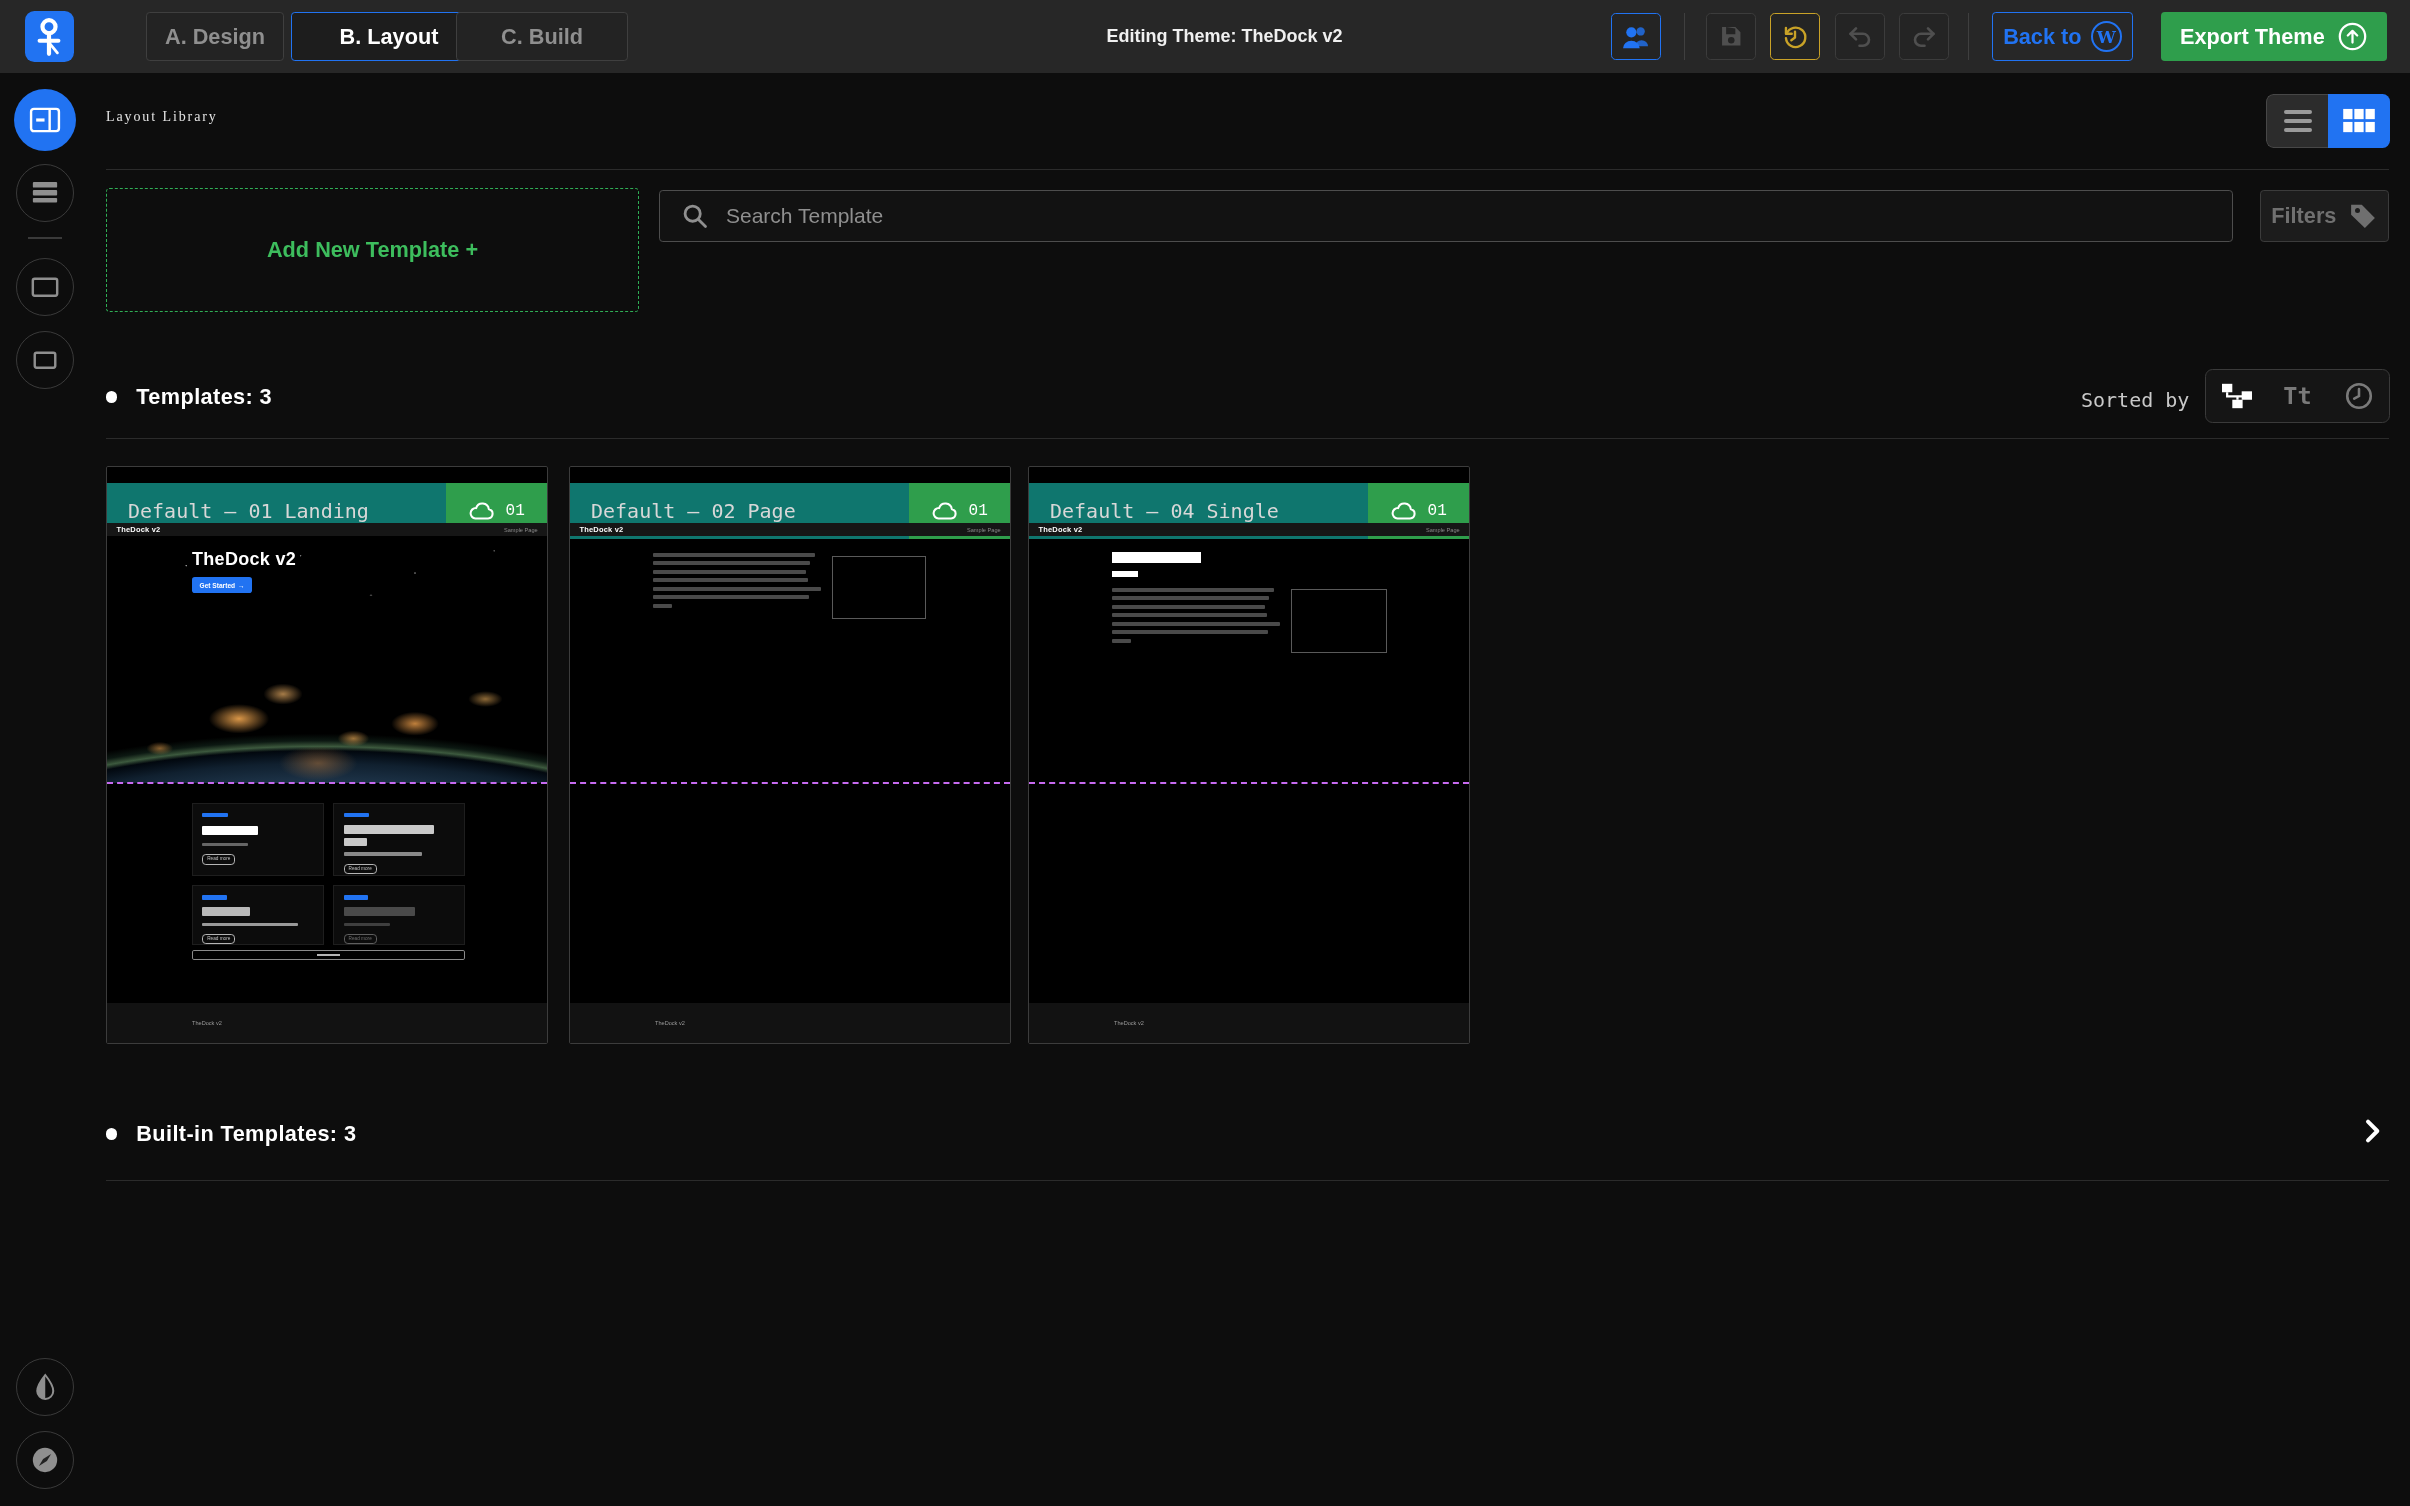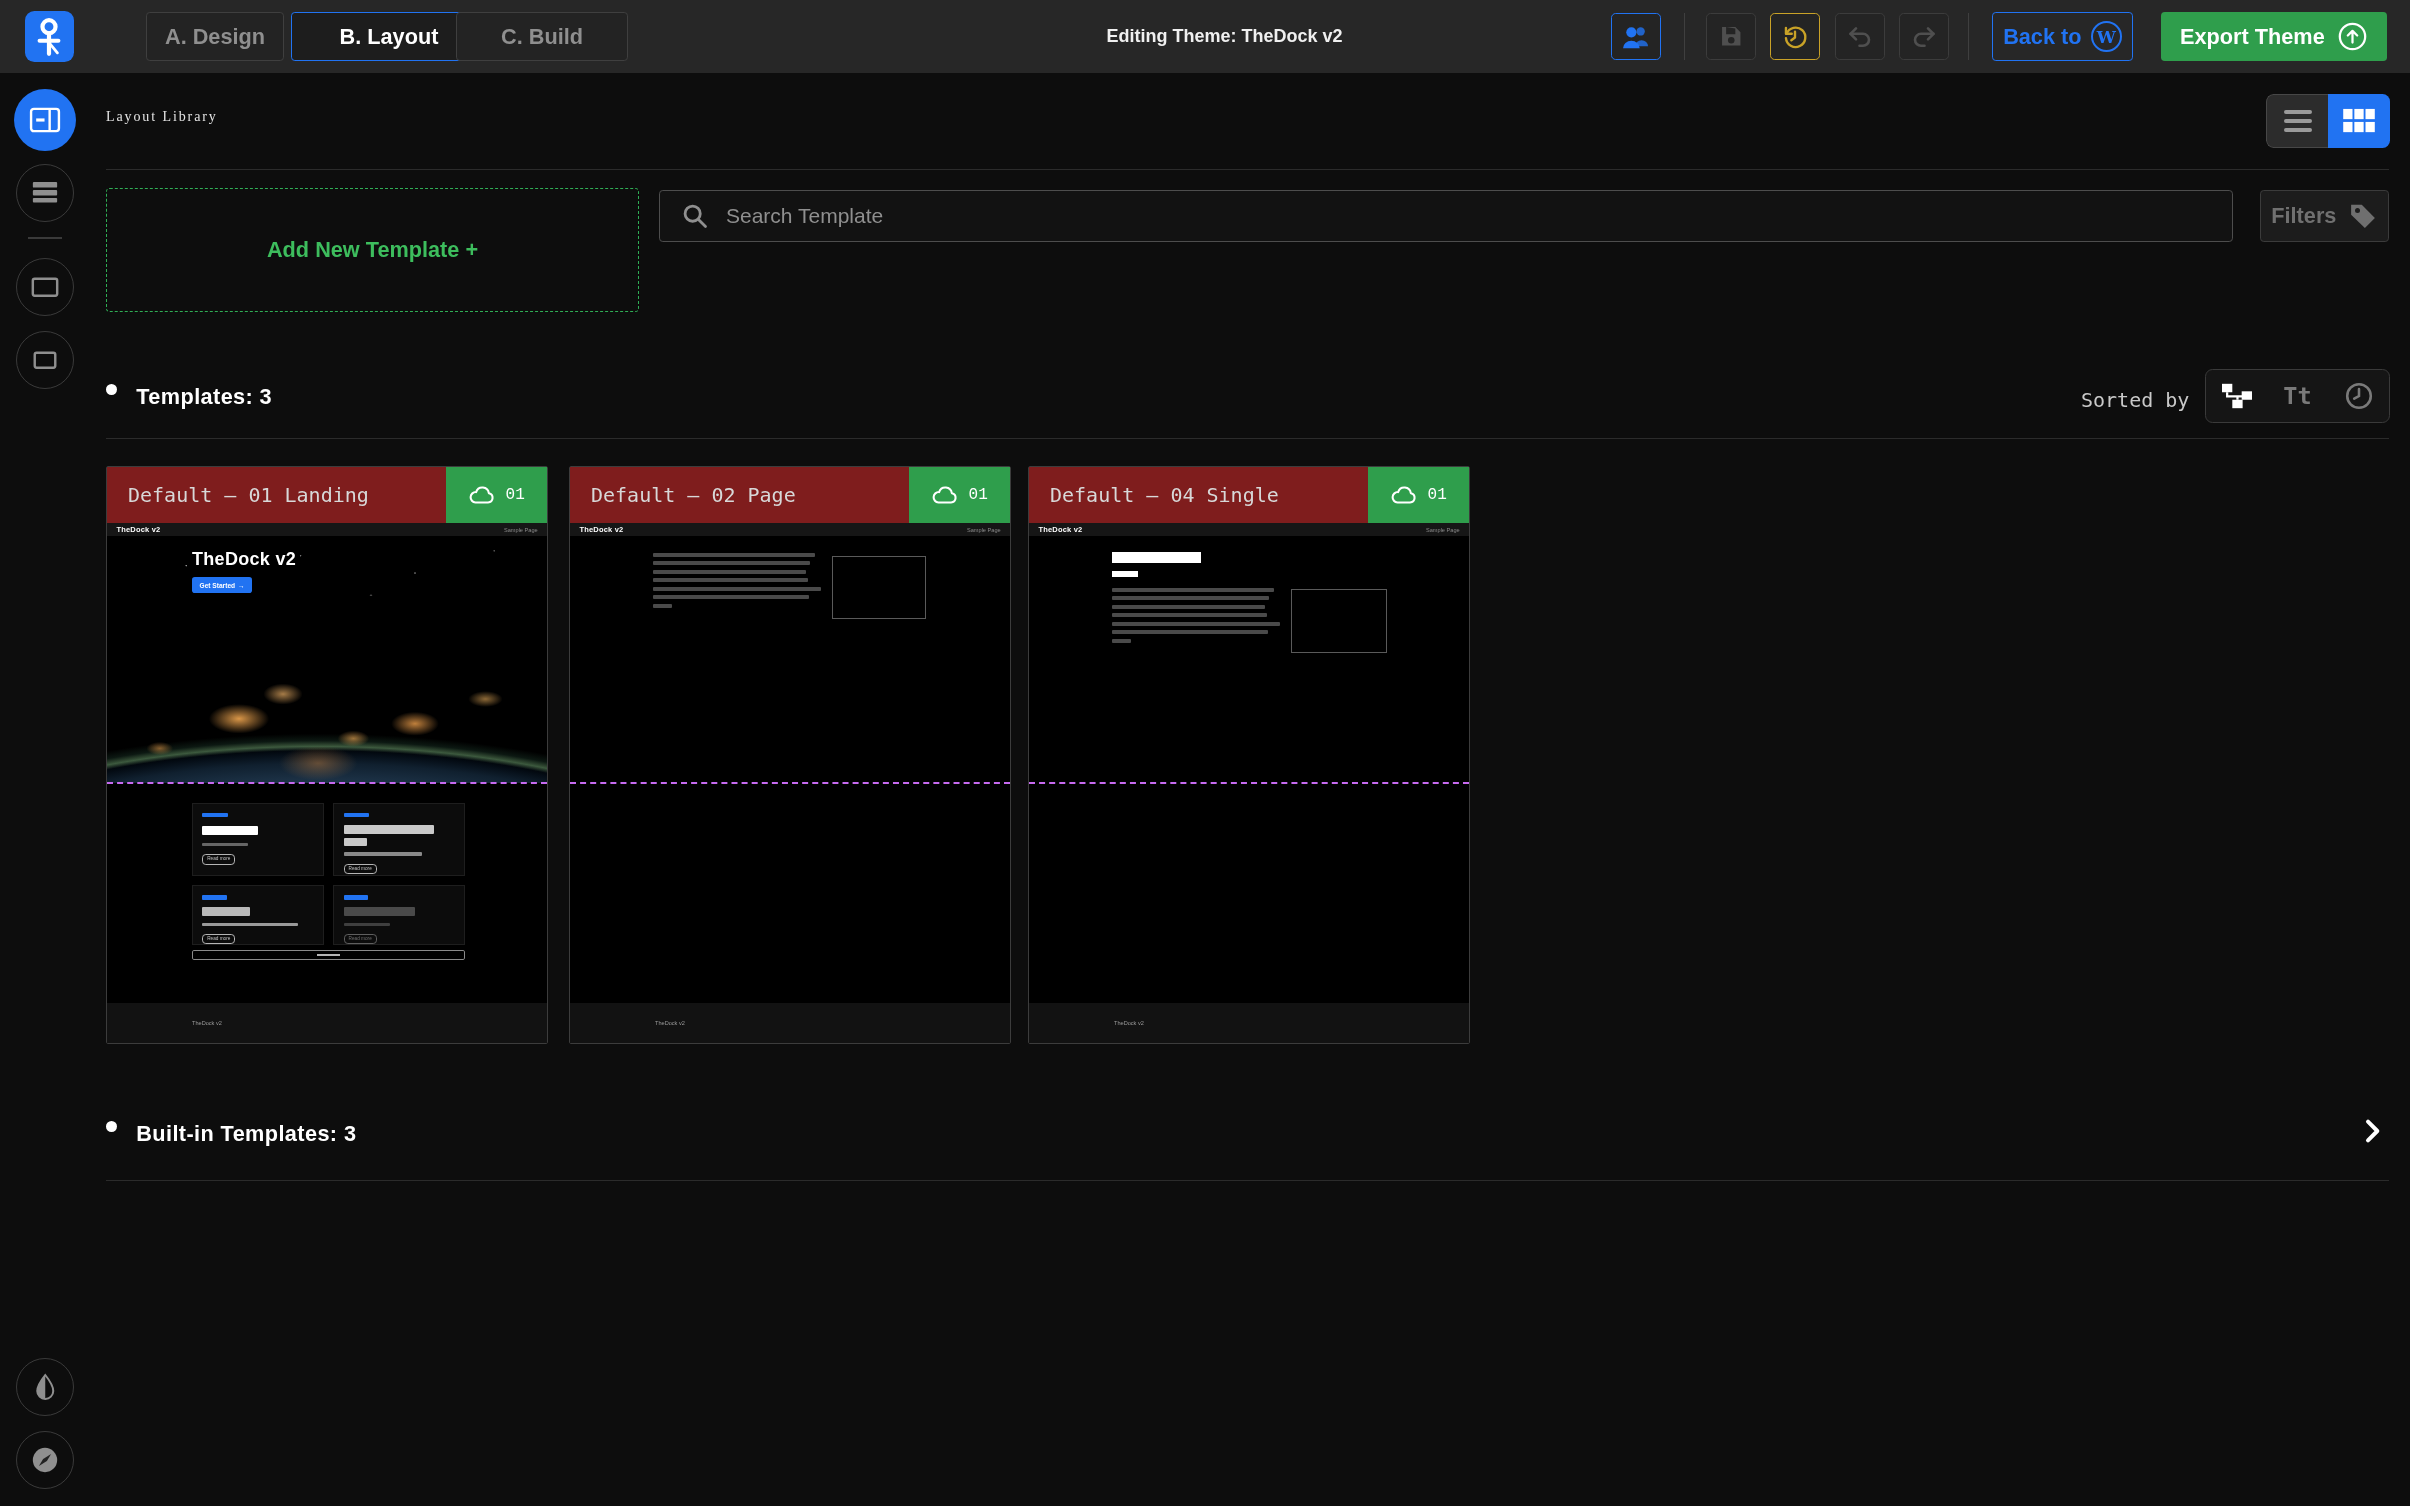--- a/index.html
+++ b/index.html
@@ -45,34 +45,34 @@
   #view-grid{width:62px;background:var(--accent-blue,#2173f2);display:flex;align-items:center;justify-content:center;cursor:pointer}
   .hr{position:absolute;left:106px;width:2283px;height:0.9px;background:#2b2b2b}
   #hr1{top:169px}#hr2{top:438px}#hr3{top:1180px}
 
   #add-box{position:absolute;left:106px;top:188px;width:533px;height:124px;border:1.9px dashed #2fae55;border-radius:3.8px;display:flex;align-items:center;justify-content:center;color:var(--green-text,#3dbd5d);font-weight:bold;font-size:21.7px;cursor:pointer}
   #searchbar{position:absolute;left:659px;top:190px;width:1574px;height:52px;background:#121212;border:0.9px solid #4d4d4d;border-radius:3.8px;display:flex;align-items:center;gap:17px;padding:0 21px}
   #search-input{flex:1;background:transparent;border:none;outline:none;color:#ddd;font-size:21px;font-family:"Liberation Sans",sans-serif}
   #search-input::placeholder{color:#8f8f8f}
   #btn-filters{position:absolute;left:2260px;top:190px;width:129px;height:52px;background:#1c1c1c;border:0.9px solid #3b3b3b;border-radius:3.8px;display:flex;align-items:center;justify-content:center;gap:11.3px;color:#707070;font-weight:bold;font-size:21.7px;cursor:pointer}
 
-  .count-row{position:absolute;left:106px;display:flex;align-items:flex-start;gap:19px;color:#fff;font-weight:bold;font-size:21.7px;letter-spacing:0.4px}
+  .count-row{position:absolute;left:106px;display:flex;align-items:center;gap:19px;color:#fff;font-weight:bold;font-size:21.7px;letter-spacing:0.4px}
   #templates-row{top:384px}
   #builtin-row{top:1121px}
   .bullet{width:11.3px;height:11.3px;border-radius:50%;background:#fff}
   #sorted-label{position:absolute;left:2081px;top:388px;font-family:"DejaVu Sans Mono",monospace;font-size:20px;color:#c9c9c9}
   #sort-group{position:absolute;left:2205px;top:369px;width:185px;height:54px;background:#151515;border:0.9px solid #3a3a3a;border-radius:7.5px;display:flex;align-items:center;justify-content:space-around}
   .sort-cell{display:flex;align-items:center;justify-content:center;width:56px;height:100%;cursor:pointer}
   #sort-text{font-family:"DejaVu Sans Mono",monospace;font-weight:bold;font-size:23.5px;color:#7a7a7a}
   #builtin-chevron{position:absolute;left:2356px;top:1115px;cursor:pointer}
 
   
   .card{position:absolute;top:466px;width:442px;height:578px;background:#000;border:0.9px solid #3c3c3c;border-radius:1.9px;cursor:pointer}
   #card-0{left:106px}#card-1{left:569px}#card-2{left:1028px}
-  .card-head{position:absolute;left:0;top:0;right:0;height:56px;background:#7f1d1d}
+  .card-head{position:absolute;left:0;top:16px;right:0;height:56px;background:#0f766e}
   .card-title{position:absolute;left:21px;top:0;height:56px;display:flex;align-items:center;font-family:"DejaVu Sans Mono",monospace;font-size:20px;color:#d8d8d8;white-space:nowrap}
   .card-badge{position:absolute;right:0;top:0;width:101px;height:56px;background:var(--accent-green,#2f9e4c);display:flex;align-items:center;justify-content:center;gap:9.4px;color:#fff;font-family:Liberation Mono, monospace;font-size:16px}
   .mini-nav{position:absolute;left:0;top:56px;right:0;height:13px;background:#161616;display:flex;align-items:center;justify-content:space-between;padding:0 9.4px}
   .mini-brand{font-size:7.5px;font-weight:bold;color:#fff;letter-spacing:0.2px}
   .mini-link{font-size:5.6px;color:#8a8a8a}
   .dash-line{position:absolute;left:0;right:0;top:315px;border-top:2.8px dashed var(--purple,#c76af0)}
   .mini-footer{position:absolute;left:0;right:0;bottom:0;height:40px;background:#121212;display:flex;align-items:center}
   .mini-footer span{margin-left:85px;font-size:5.6px;color:#9a9a9a}
 
   

